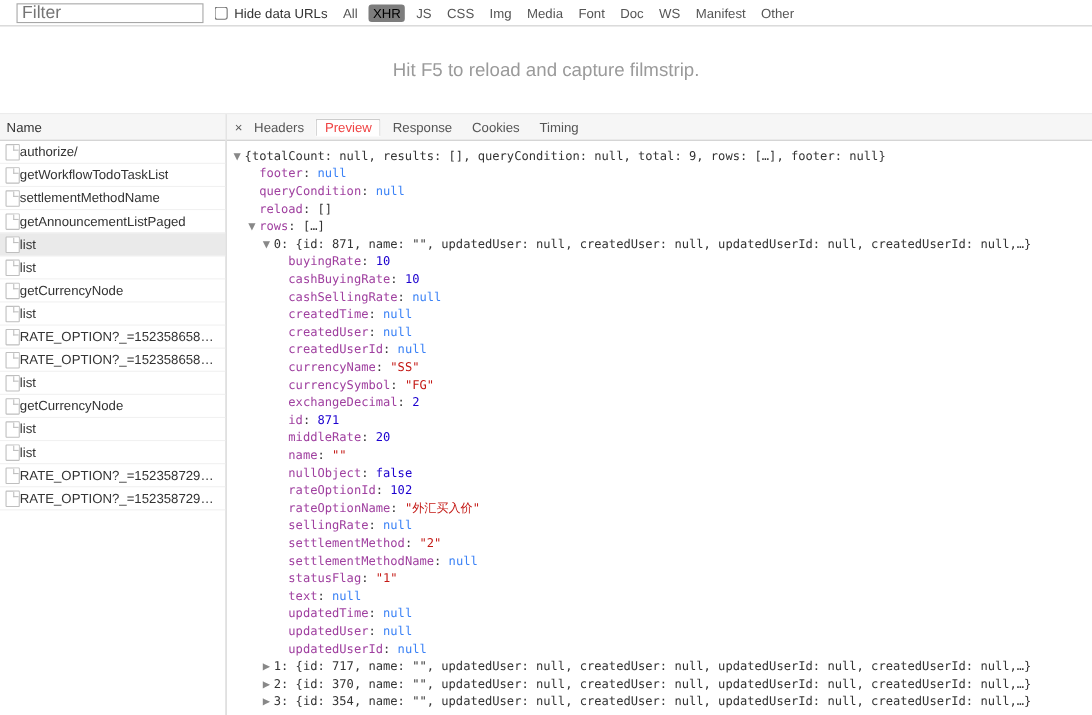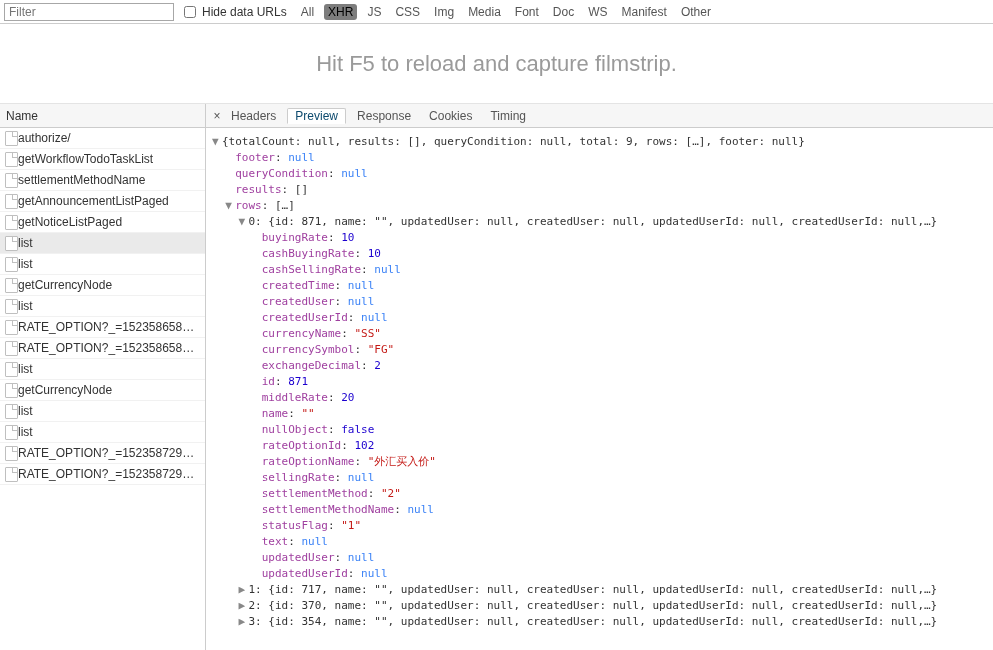--- a/index.html
+++ b/index.html
@@ -7,33 +7,33 @@
   width:993px; height:650px;
   font-family:"Segoe UI","Helvetica Neue",Arial,sans-serif;
   font-size:12px; color:#333; background:#fff; overflow:hidden;
 }
 .topbar {
   display:flex; align-items:center; height:24px;
   padding:2px 4px; border-bottom:1px solid #ccc;
   gap:6px;
 }
 .filter-input {
-  width:170px; height:18px; font-size:12px;
+  width:170px; height:18px; font-size:16px;
   border:1px solid #a7a7a7; padding:0 4px;
-  background:#fff; color:#555;
+  background:#fff; color:#555;margin-left:11px;
 }
 .chk { width:12px; height:12px; accent-color:#666; margin-left:4px; }
 .topbar-label { color:#333; margin-right:4px; }
 .type-tabs { display:flex; align-items:center; gap:6px; }
 .type-tab { color:#555; cursor:pointer; padding:1px 4px; border-radius:3px; }
 .type-tab.active { background:#7d7d7d; color:#000000; }
 
 .filmstrip {
   height:80px; display:flex; align-items:center; justify-content:center;
-  color:#9a9a9a; font-size:22px; border-bottom:1px solid #e4e4e4;
+  color:#9a9a9a; font-size:17px; border-bottom:1px solid #e4e4e4;
 }
 
 .workspace { display:flex; height:calc(650px - 24px - 80px); }
 
 .name-panel { width:206px; border-right:1px solid #ccc; display:flex; flex-direction:column; }
 .name-header {
   height:24px; line-height:24px; padding:0 6px;
   border-bottom:1px solid #ccc; background:#f6f6f6;
   font-size:12px; color:#333;
 }
@@ -54,21 +54,21 @@
   border-left:1px solid #bfbfbf; border-bottom:1px solid #bfbfbf; background:#fff;
 }
 
 .detail-panel { flex:1; display:flex; flex-direction:column; overflow:hidden; }
 .detail-tabs {
   display:flex; align-items:center; height:24px;
   border-bottom:1px solid #ccc; background:#f6f6f6; padding:0 4px;
 }
 .detail-close { width:14px; text-align:center; color:#555; cursor:pointer; font-size:12px; }
 .detail-tab { padding:0 7px; height:24px; line-height:24px; color:#555; cursor:pointer; }
-.detail-tab.active { color:#0c4a6e; background:#fff; border:1px solid #ccc; border-bottom:1px solid #fff; border-radius:2px 2px 0 0; height:24px; margin-bottom:-1px; }
+.detail-tab.active { color:#ef4444; background:#fff; border:1px solid #ccc; border-bottom:1px solid #fff; border-radius:2px 2px 0 0; height:24px; margin-bottom:-1px; }
 .detail-sep { color:#ccc; margin:0 2px; }
 
 .preview {
   flex:1; overflow:auto; padding:6px 10px 6px 6px;
   font-family:Menlo,Consolas,monospace; font-size:11px; color:#333;
   line-height:16px;
 }
 .line { white-space:pre; }
 .kprop { color:#9f3f9f; }
 .kstr  { color:#c41a16; }
@@ -115,24 +115,20 @@
           <span style="overflow: hidden; text-overflow: ellipsis;">getWorkflowTodoTaskList</span>
         </div>
         <div class="name-row">
           <span class="file-icon"></span>
           <span style="overflow: hidden; text-overflow: ellipsis;">settlementMethodName</span>
         </div>
         <div class="name-row">
           <span class="file-icon"></span>
           <span style="overflow: hidden; text-overflow: ellipsis;">getAnnouncementListPaged</span>
         </div>
-        <div class="name-row">
-          <span class="file-icon"></span>
-          <span style="overflow: hidden; text-overflow: ellipsis;">getNoticeListPaged</span>
-        </div>
         <div class="name-row selected">
           <span class="file-icon"></span>
           <span style="overflow: hidden; text-overflow: ellipsis;">list</span>
         </div>
         <div class="name-row">
           <span class="file-icon"></span>
           <span style="overflow: hidden; text-overflow: ellipsis;">list</span>
         </div>
         <div class="name-row">
           <span class="file-icon"></span>
@@ -179,21 +175,21 @@
 
   <div class="detail-panel">
     <div class="detail-tabs">
       <span class="detail-close">×</span>
       <span id="detail-tabs-host"><span class="detail-tab">Headers</span><span class="detail-sep"></span><span class="detail-tab active">Preview</span><span class="detail-sep"></span><span class="detail-tab">Response</span><span class="detail-sep"></span><span class="detail-tab">Cookies</span><span class="detail-sep"></span><span class="detail-tab">Timing</span></span>
     </div>
     <div class="preview" id="preview">
         <div class="line"><span class="arrow">▼</span>{totalCount: null, results: [], queryCondition: null, total: 9, rows: […], footer: null}</div>
         <div class="line">  <span class="arrow"> </span><span class="kprop">footer</span>: <span class="knull">null</span></div>
         <div class="line">  <span class="arrow"> </span><span class="kprop">queryCondition</span>: <span class="knull">null</span></div>
-        <div class="line">  <span class="arrow"> </span><span class="kprop">results</span>: <span class="">[]</span></div>
+        <div class="line">  <span class="arrow"> </span><span class="kprop">reload</span>: <span class="">[]</span></div>
         <div class="line">  <span class="arrow">▼</span><span class="kprop">rows</span>: […]</div>
         <div class="line">    <span class="arrow">▼</span>0: {id: 871, name: "", updatedUser: null, createdUser: null, updatedUserId: null, createdUserId: null,…}</div>
         <div class="line">      <span class="arrow"> </span><span class="kprop">buyingRate</span>: <span class="knum">10</span></div>
         <div class="line">      <span class="arrow"> </span><span class="kprop">cashBuyingRate</span>: <span class="knum">10</span></div>
         <div class="line">      <span class="arrow"> </span><span class="kprop">cashSellingRate</span>: <span class="knull">null</span></div>
         <div class="line">      <span class="arrow"> </span><span class="kprop">createdTime</span>: <span class="knull">null</span></div>
         <div class="line">      <span class="arrow"> </span><span class="kprop">createdUser</span>: <span class="knull">null</span></div>
         <div class="line">      <span class="arrow"> </span><span class="kprop">createdUserId</span>: <span class="knull">null</span></div>
         <div class="line">      <span class="arrow"> </span><span class="kprop">currencyName</span>: <span class="kstr">"SS"</span></div>
         <div class="line">      <span class="arrow"> </span><span class="kprop">currencySymbol</span>: <span class="kstr">"FG"</span></div>
@@ -202,20 +198,21 @@
         <div class="line">      <span class="arrow"> </span><span class="kprop">middleRate</span>: <span class="knum">20</span></div>
         <div class="line">      <span class="arrow"> </span><span class="kprop">name</span>: <span class="kstr">""</span></div>
         <div class="line">      <span class="arrow"> </span><span class="kprop">nullObject</span>: <span class="knum">false</span></div>
         <div class="line">      <span class="arrow"> </span><span class="kprop">rateOptionId</span>: <span class="knum">102</span></div>
         <div class="line">      <span class="arrow"> </span><span class="kprop">rateOptionName</span>: <span class="kstr">"外汇买入价"</span></div>
         <div class="line">      <span class="arrow"> </span><span class="kprop">sellingRate</span>: <span class="knull">null</span></div>
         <div class="line">      <span class="arrow"> </span><span class="kprop">settlementMethod</span>: <span class="kstr">"2"</span></div>
         <div class="line">      <span class="arrow"> </span><span class="kprop">settlementMethodName</span>: <span class="knull">null</span></div>
         <div class="line">      <span class="arrow"> </span><span class="kprop">statusFlag</span>: <span class="kstr">"1"</span></div>
         <div class="line">      <span class="arrow"> </span><span class="kprop">text</span>: <span class="knull">null</span></div>
+        <div class="line">      <span class="arrow"> </span><span class="kprop">updatedTime</span>: <span class="knull">null</span></div>
         <div class="line">      <span class="arrow"> </span><span class="kprop">updatedUser</span>: <span class="knull">null</span></div>
         <div class="line">      <span class="arrow"> </span><span class="kprop">updatedUserId</span>: <span class="knull">null</span></div>
         <div class="line">    <span class="arrow">▶</span>1: {id: 717, name: "", updatedUser: null, createdUser: null, updatedUserId: null, createdUserId: null,…}</div>
         <div class="line">    <span class="arrow">▶</span>2: {id: 370, name: "", updatedUser: null, createdUser: null, updatedUserId: null, createdUserId: null,…}</div>
         <div class="line">    <span class="arrow">▶</span>3: {id: 354, name: "", updatedUser: null, createdUser: null, updatedUserId: null, createdUserId: null,…}</div>
       </div>
   </div>
 </div>
 
 </body></html>

